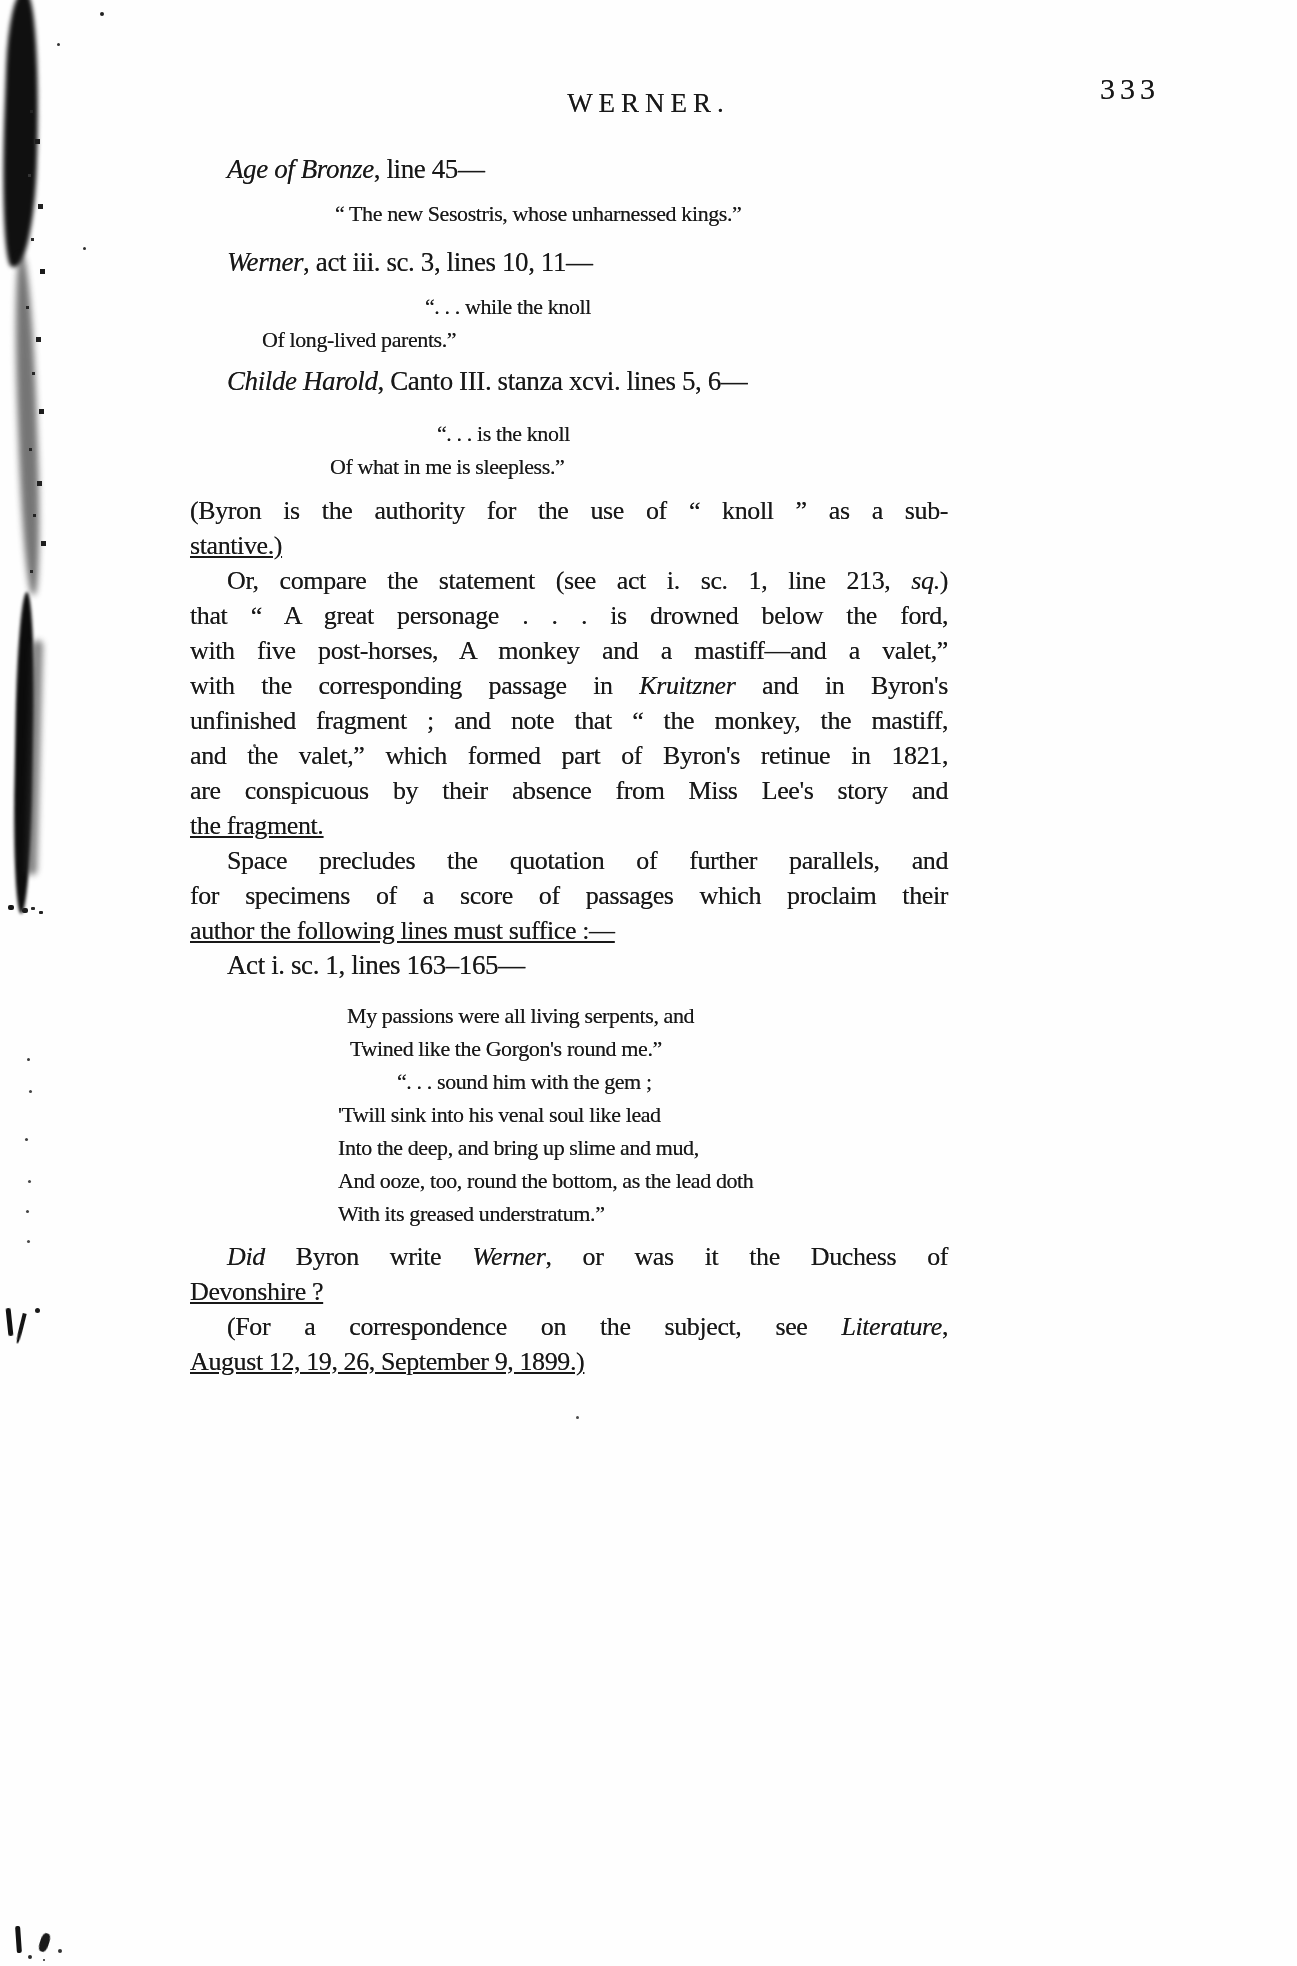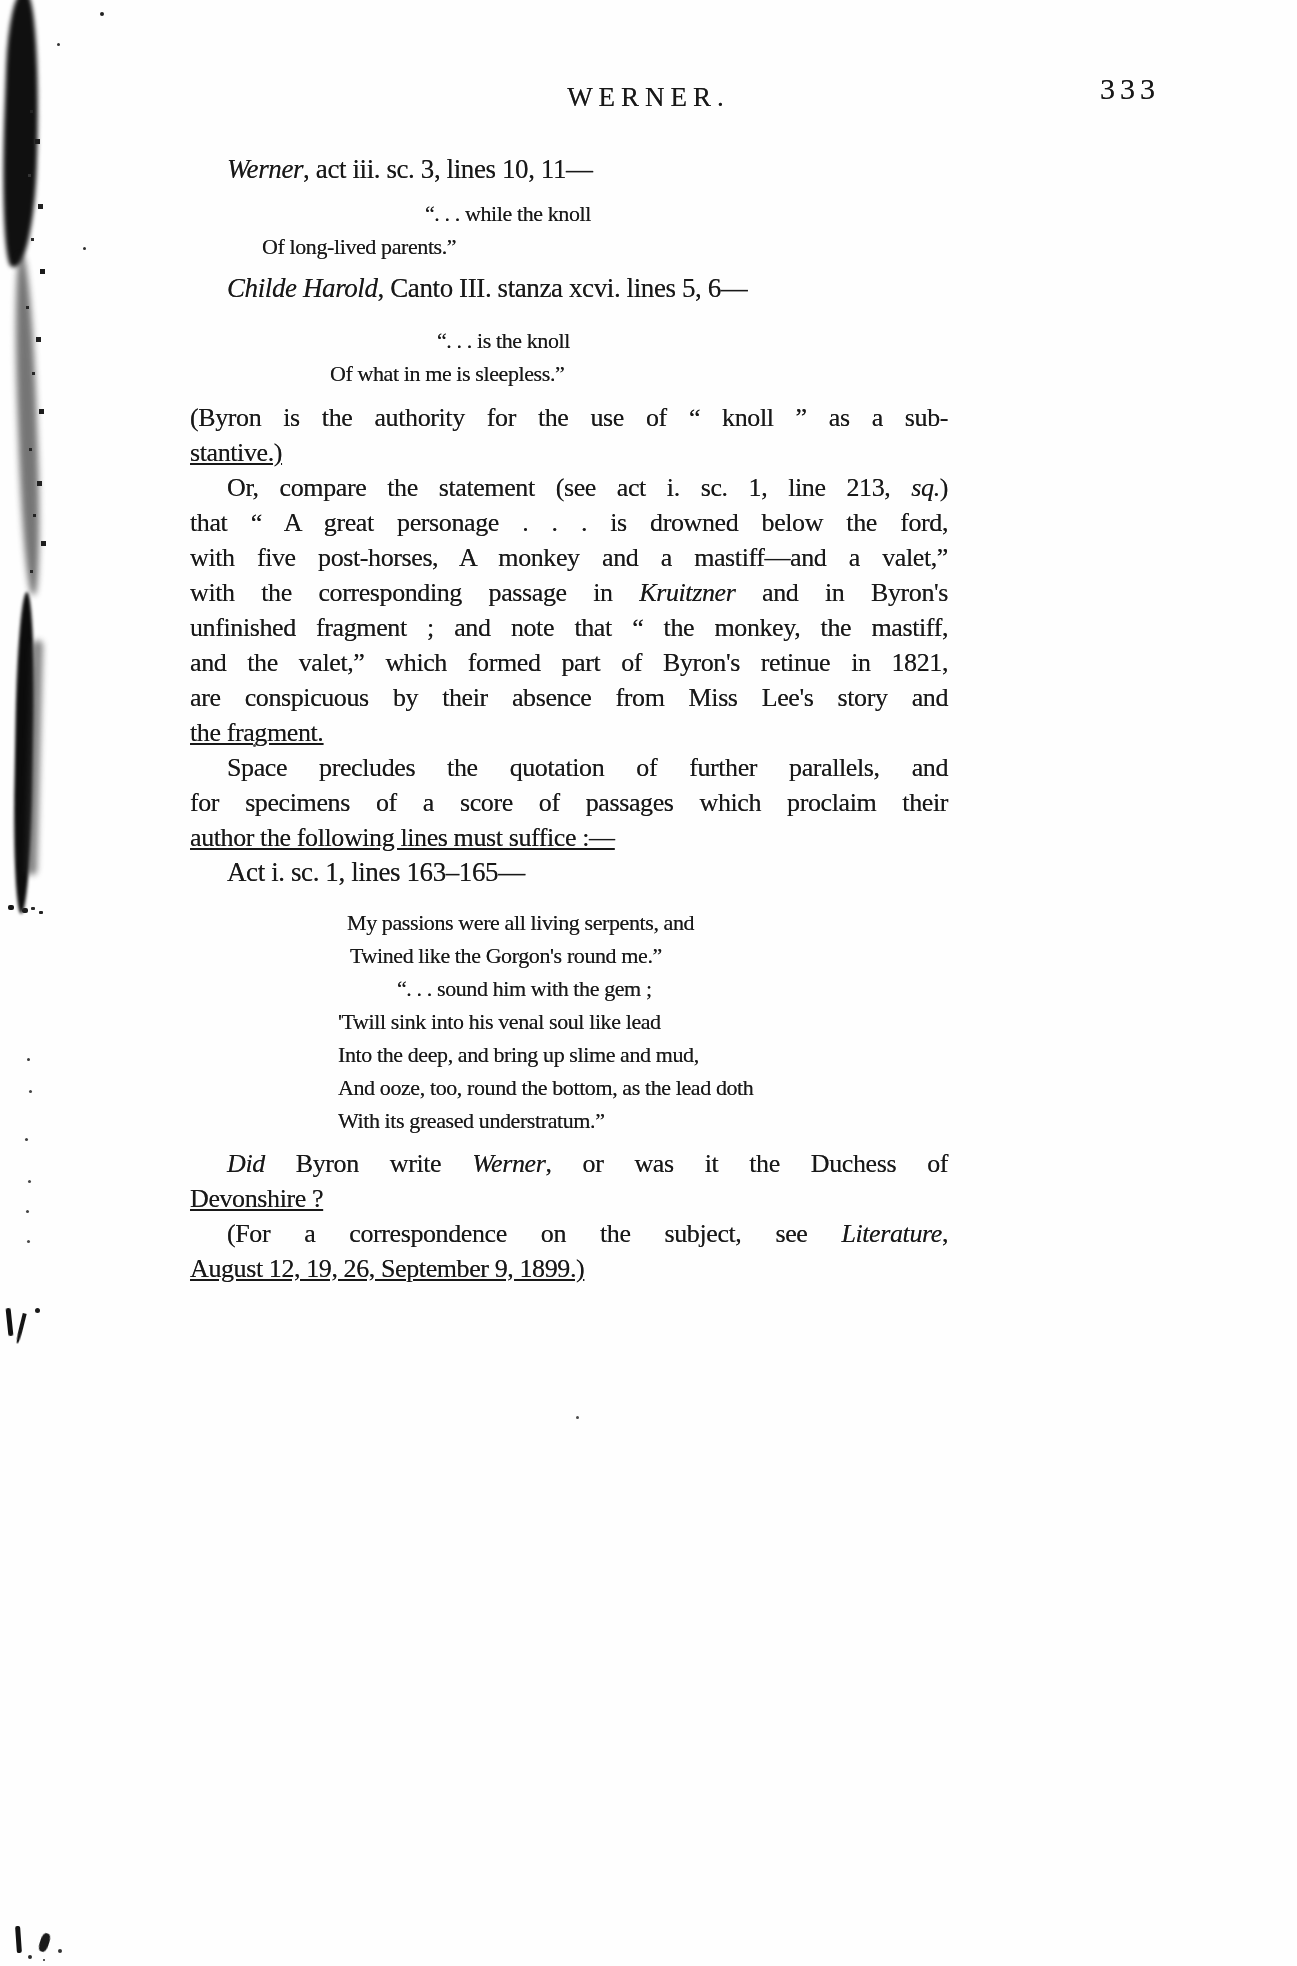--- a/index.html
+++ b/index.html
@@ -8,21 +8,21 @@
     width:1297px; height:1966px;
     margin:0 auto;
     background:#fefefe;
     overflow:hidden;
     font-family:"Liberation Serif", serif;
     color:#181818;
     text-shadow:0 0 .5px rgba(10,10,10,.65);
   }
   
   .running-title {
-    position:absolute; top:82px; left:0; width:100%;
+    position:absolute; top:88px; left:0; width:100%;
     text-align:center; font-size:27px; letter-spacing:6px;
   }
   .page-number {
     position:absolute; top:72px; left:1100px;
     font-size:30px; letter-spacing:5px;
   }
   
   .content {
     position:absolute; top:152px; left:190px; width:758px;
     font-size:26px; line-height:35px; letter-spacing:-0.4px;
@@ -108,21 +108,27 @@
 </head>
 <body>
 
 <div class="page">
 
   <div class="running-title">WERNER.</div>
   <div class="page-number">333</div>
 
   <div class="content">
 
-
+    <div class="cite c1">
+      <span class="work">Age of Bronze</span><span>, line 45—</span>
+    </div>
+
+    <div class="verse q-ses">
+      <div class="vline" style="margin-left:145px">“ The new Sesostris, whose unharnessed kings.”</div>
+    </div>
 
     <div class="cite c2">
       <span class="work">Werner</span><span>, act iii. sc. 3, lines 10, 11—</span>
     </div>
 
     <div class="verse q-wer">
       <div class="vline" style="margin-left:235px">“. . . while the knoll</div>
       <div class="vline" style="margin-left:72px">Of long-lived parents.”</div>
     </div>
 

